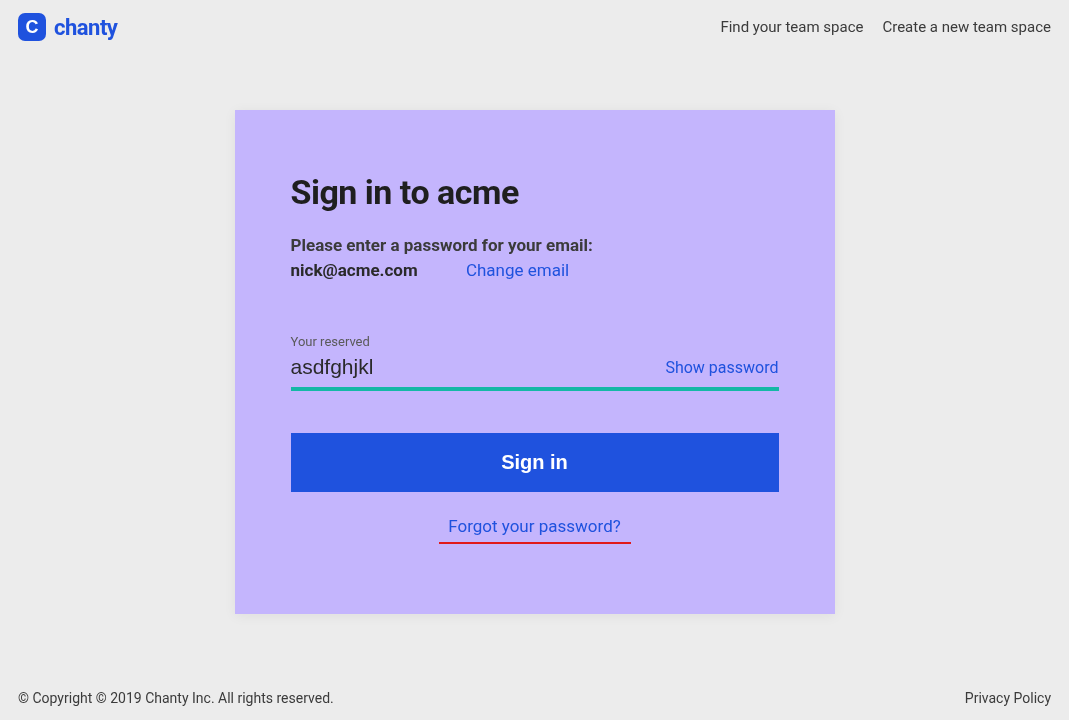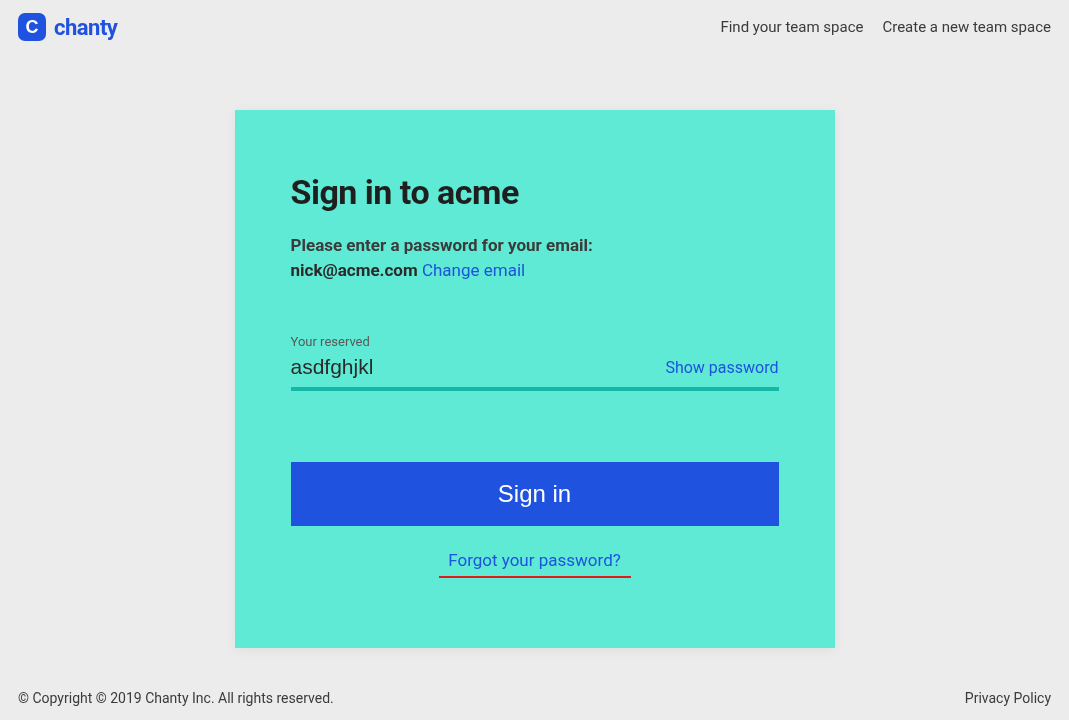--- a/index.html
+++ b/index.html
@@ -54,21 +54,21 @@
     color: #3b3b3b;
   }
   .top-links a {
     color: #3b3b3b;
     text-decoration: none;
     cursor: pointer;
   }
   .card {
     width: 600px;
     margin: 66px auto 0 auto;
-    background: #5eead4;
+    background: #c4b5fd;
     padding: 62px 56px 70px 56px;
     box-shadow: 0 2px 12px rgba(0,0,0,0.06);
   }
   .card h1 {
     font-size: 34px;
     font-weight: 700;
     color: #1f1f1f;
     margin-bottom: 20px;
     letter-spacing: -0.5px;
   }
@@ -82,20 +82,21 @@
     font-size: 17px;
     margin-top: 2px;
   }
   .email-line .email {
     font-weight: 700;
   }
   .link {
     color: #1f52de;
     cursor: pointer;
     text-decoration: none;
+    margin-left: 44px;
   }
   .field-wrap {
     margin-top: 54px;
     position: relative;
   }
   .field-label {
     font-size: 13px;
     color: #5a5a5a;
     display: block;
     margin-bottom: 4px;
@@ -118,26 +119,26 @@
   .show-pwd {
     font-size: 16px;
     color: #1f52de;
     cursor: pointer;
     white-space: nowrap;
     padding-left: 12px;
   }
   .signin-btn {
     display: block;
     width: 100%;
-    margin-top: 71px;
+    margin-top: 42px;
     background: #1f52de;
     color: #fff;
     border: none;
-    font-size: 24px;
-    font-weight: 400;
+    font-size: 20px;
+    font-weight: 700;
     padding: 18px 0;
     cursor: pointer;
   }
   .forgot-wrap {
     text-align: center;
     margin-top: 24px;
   }
   .forgot-link {
     display: inline-block;
     font-size: 17px;

